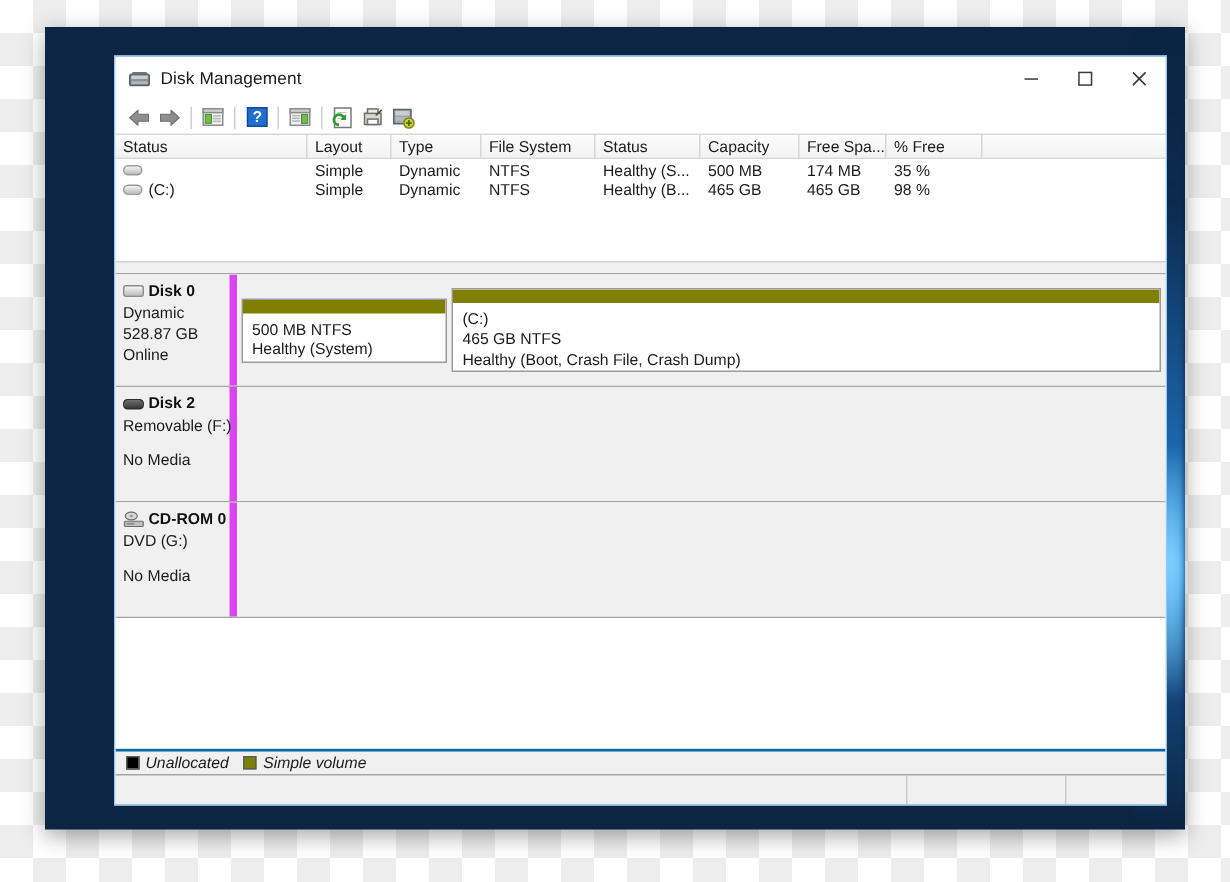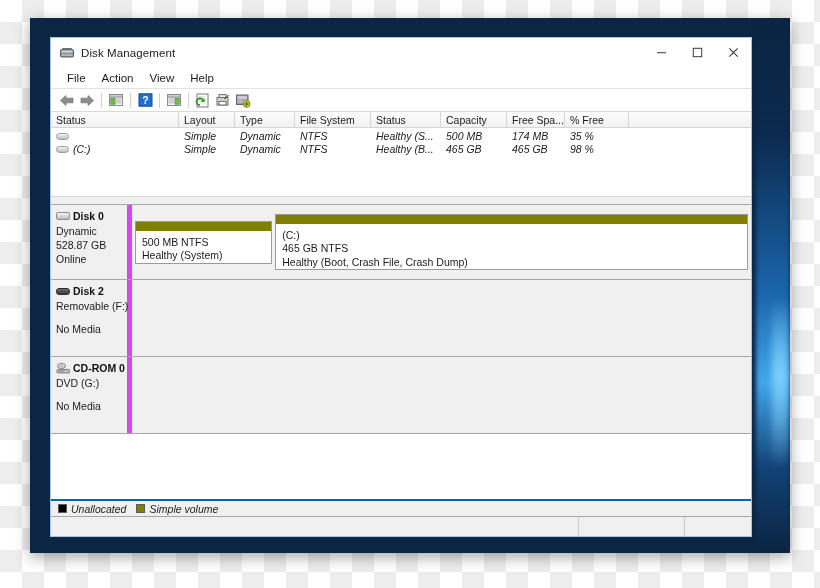--- a/index.html
+++ b/index.html
@@ -49,21 +49,21 @@
   #desktop-streak2 {
     position: absolute;
     right: 2px; top: 280px; width: 16px; height: 170px;
     background: linear-gradient(to bottom, rgba(120,205,255,0) 0%, rgba(130,210,255,0.9) 45%, rgba(120,205,255,0) 100%);
     filter: blur(3px);
   }
 
   
   #window {
     position: absolute;
-    left: 50px; top: 37px;
+    left: 76px; top: 37px;
     width: 702px; height: 500px;
     background: #ffffff;
     border: 1px solid #9dc6e8;
     display: flex; flex-direction: column;
     overflow: hidden;
   }
 
   
   .titlebar {
     height: 29px; flex: 0 0 29px;
@@ -125,21 +125,21 @@
     border-bottom: 1px solid #d6d6d6;
   }
   .lv-head .cell {
     font-size: 10.5px; color: #1b1b1b;
     padding: 1px 0 0 5px;
     border-right: 1px solid #d6d6d6;
     overflow: hidden; white-space: nowrap;
     line-height: 14px;
   }
   .lv-head .cell:last-child { border-right: none; }
-  .lv-row { display: flex; height: 13px; align-items: center; font-style: italic; }
+  .lv-row { display: flex; height: 13px; align-items: center; }
   .lv-row .cell {
     font-size: 10.5px; color: #1b1b1b;
     padding-left: 5px;
     white-space: nowrap; overflow: hidden;
     line-height: 13px;
   }
   .vol-icon {
     display: inline-block;
     width: 13px; height: 7px;
     background: linear-gradient(to bottom,#f4f4f4 0%,#d3d3d3 60%,#bdbdbd 100%);
@@ -293,26 +293,20 @@
             </svg>
         </div>
         <div class="wbtn close">
           <svg width="11" height="11" viewBox="0 0 11 11">
               <path d="M1.3 1.3 L9.7 9.7 M9.7 1.3 L1.3 9.7" stroke="#3b3b3b" stroke-width="1.1" fill="none"></path>
             </svg>
         </div>
       </div>
     </div>
 
-    <div class="menubar">
-      <div class="menu-item">File</div>
-      <div class="menu-item">Action</div>
-      <div class="menu-item">View</div>
-      <div class="menu-item">Help</div>
-    </div>
 
     <div class="toolbar">
       <div class="tb-btn">
         <svg width="16" height="13" viewBox="0 0 16 13">
           <path d="M7 1.5 L1.5 6.5 L7 11.5 L7 8.8 L14 8.8 L14 4.2 L7 4.2 Z" fill="#8e8e8e" stroke="#6e6e6e" stroke-width="0.7" stroke-linejoin="round"></path>
         </svg>
       </div>
       <div class="tb-btn">
         <svg width="16" height="13" viewBox="0 0 16 13">
           <path d="M9 1.5 L14.5 6.5 L9 11.5 L9 8.8 L2 8.8 L2 4.2 L9 4.2 Z" fill="#8e8e8e" stroke="#6e6e6e" stroke-width="0.7" stroke-linejoin="round"></path>

